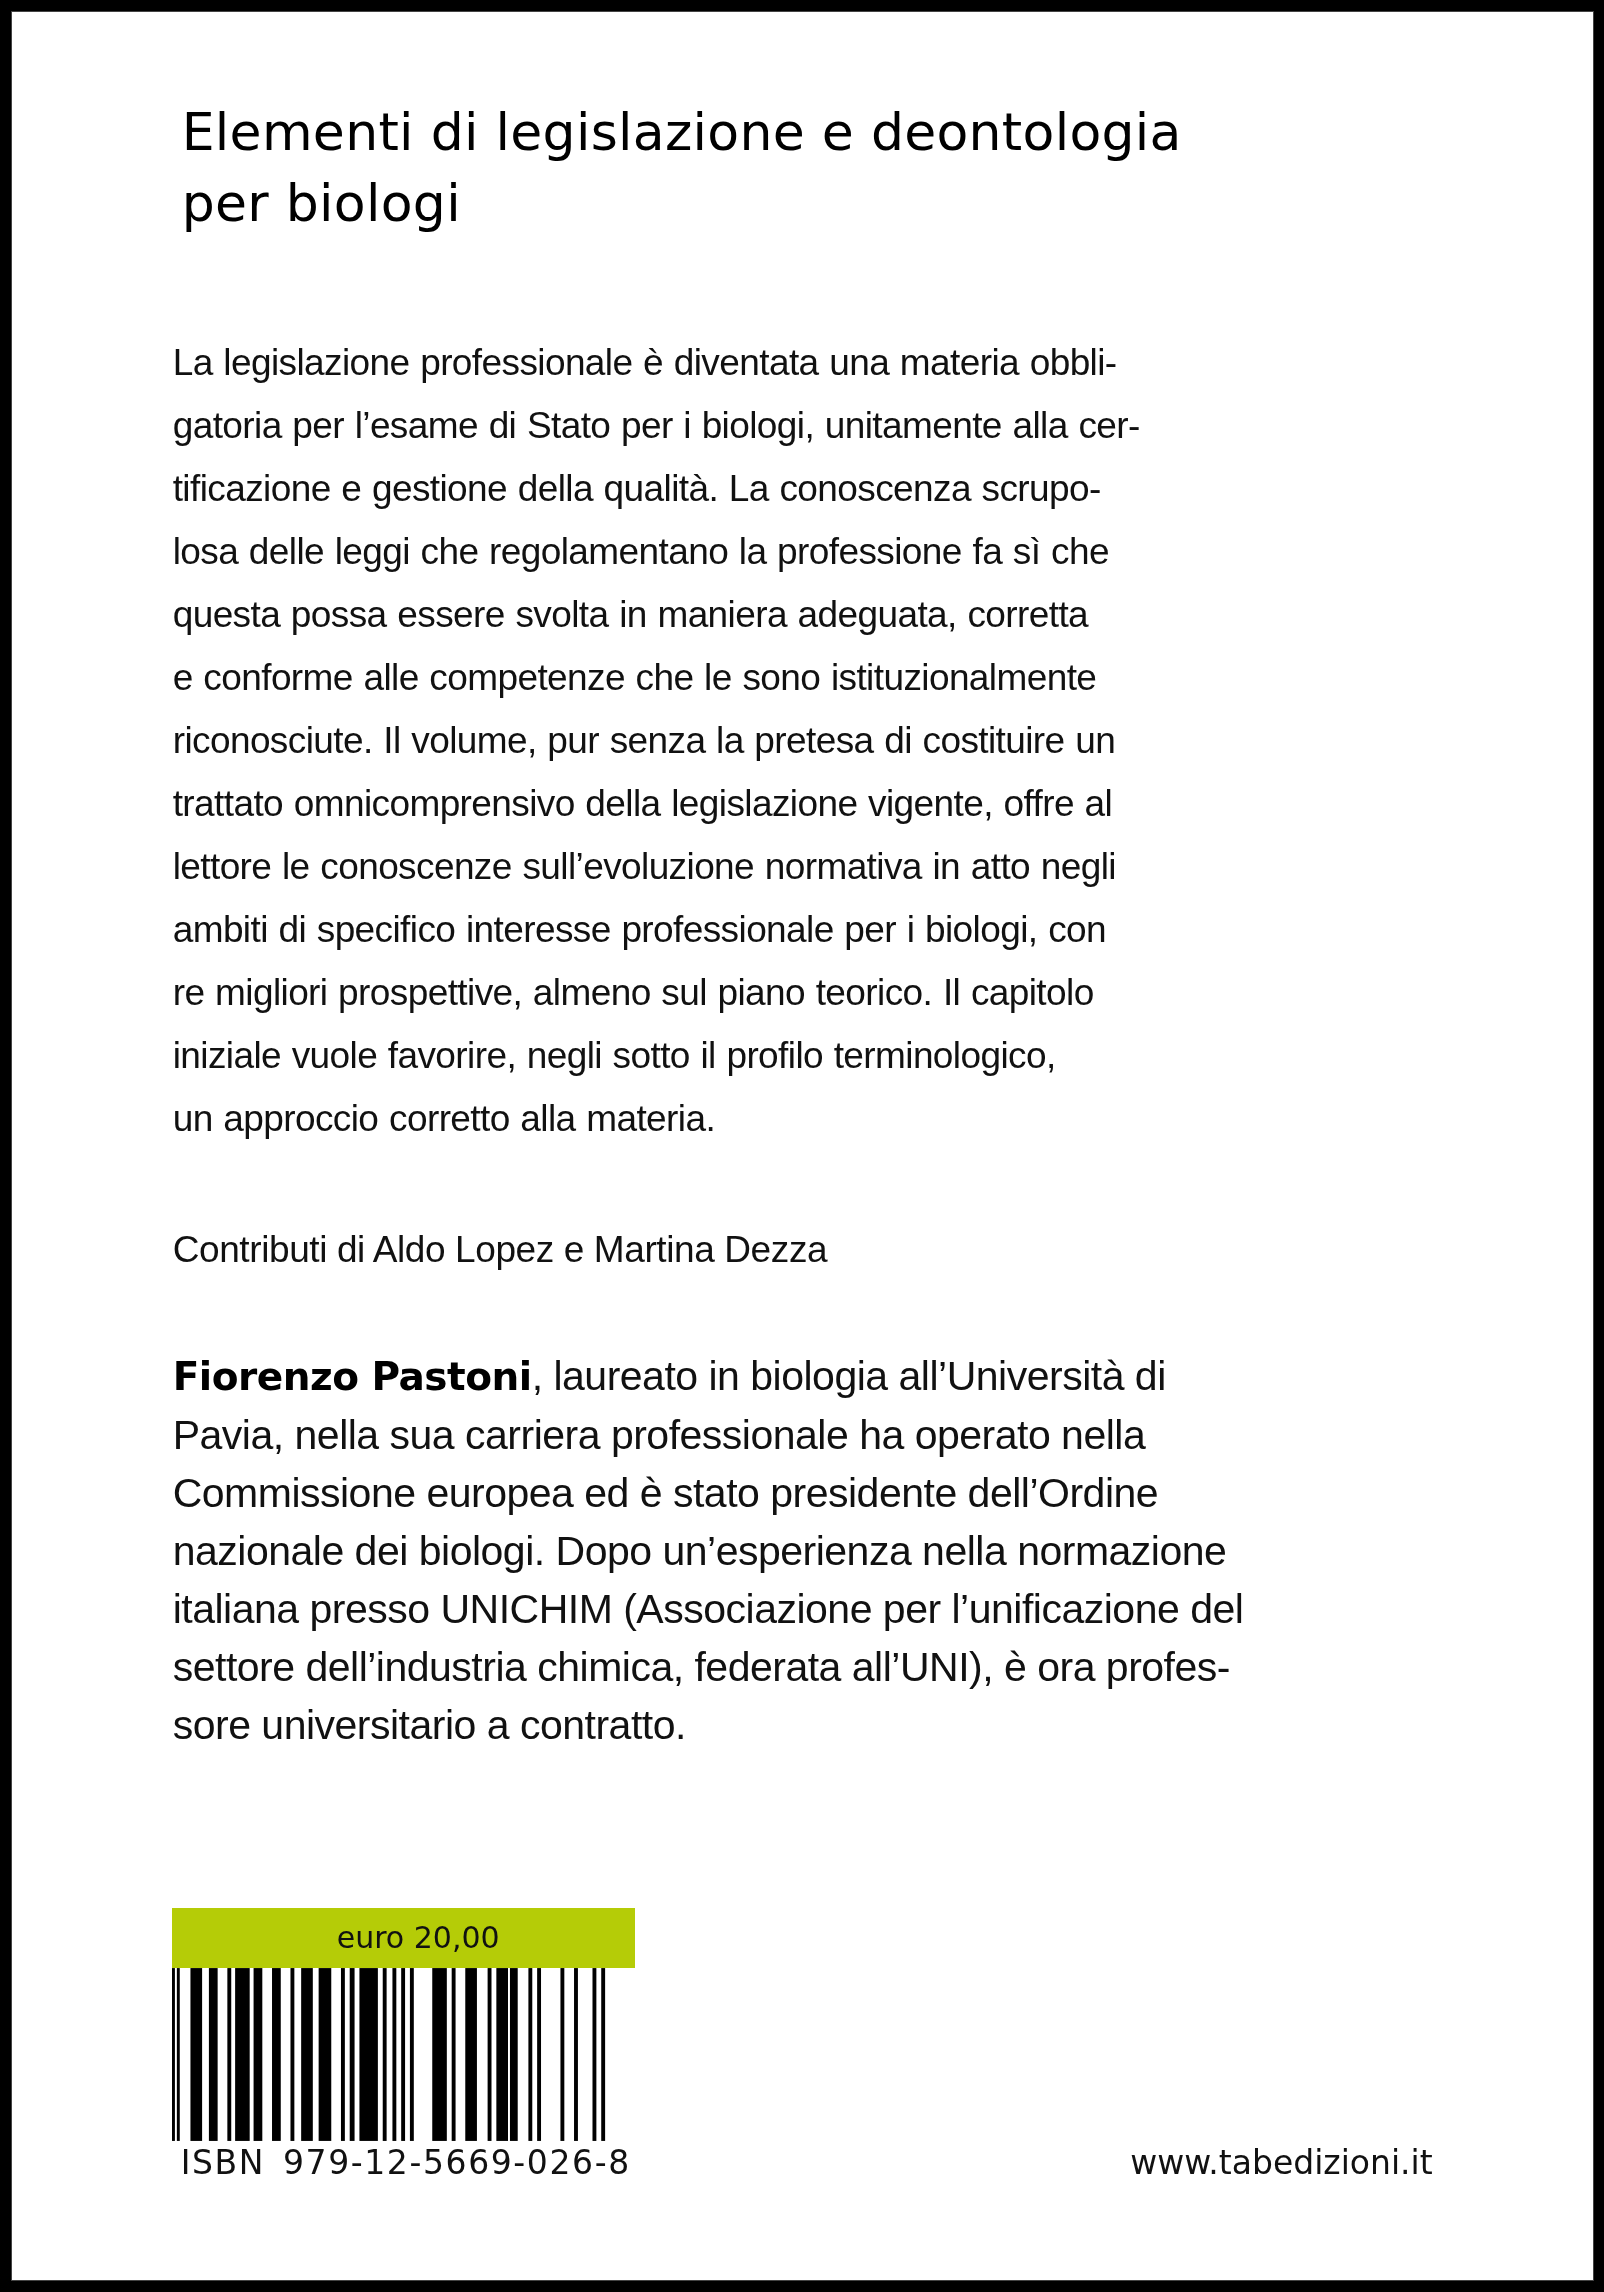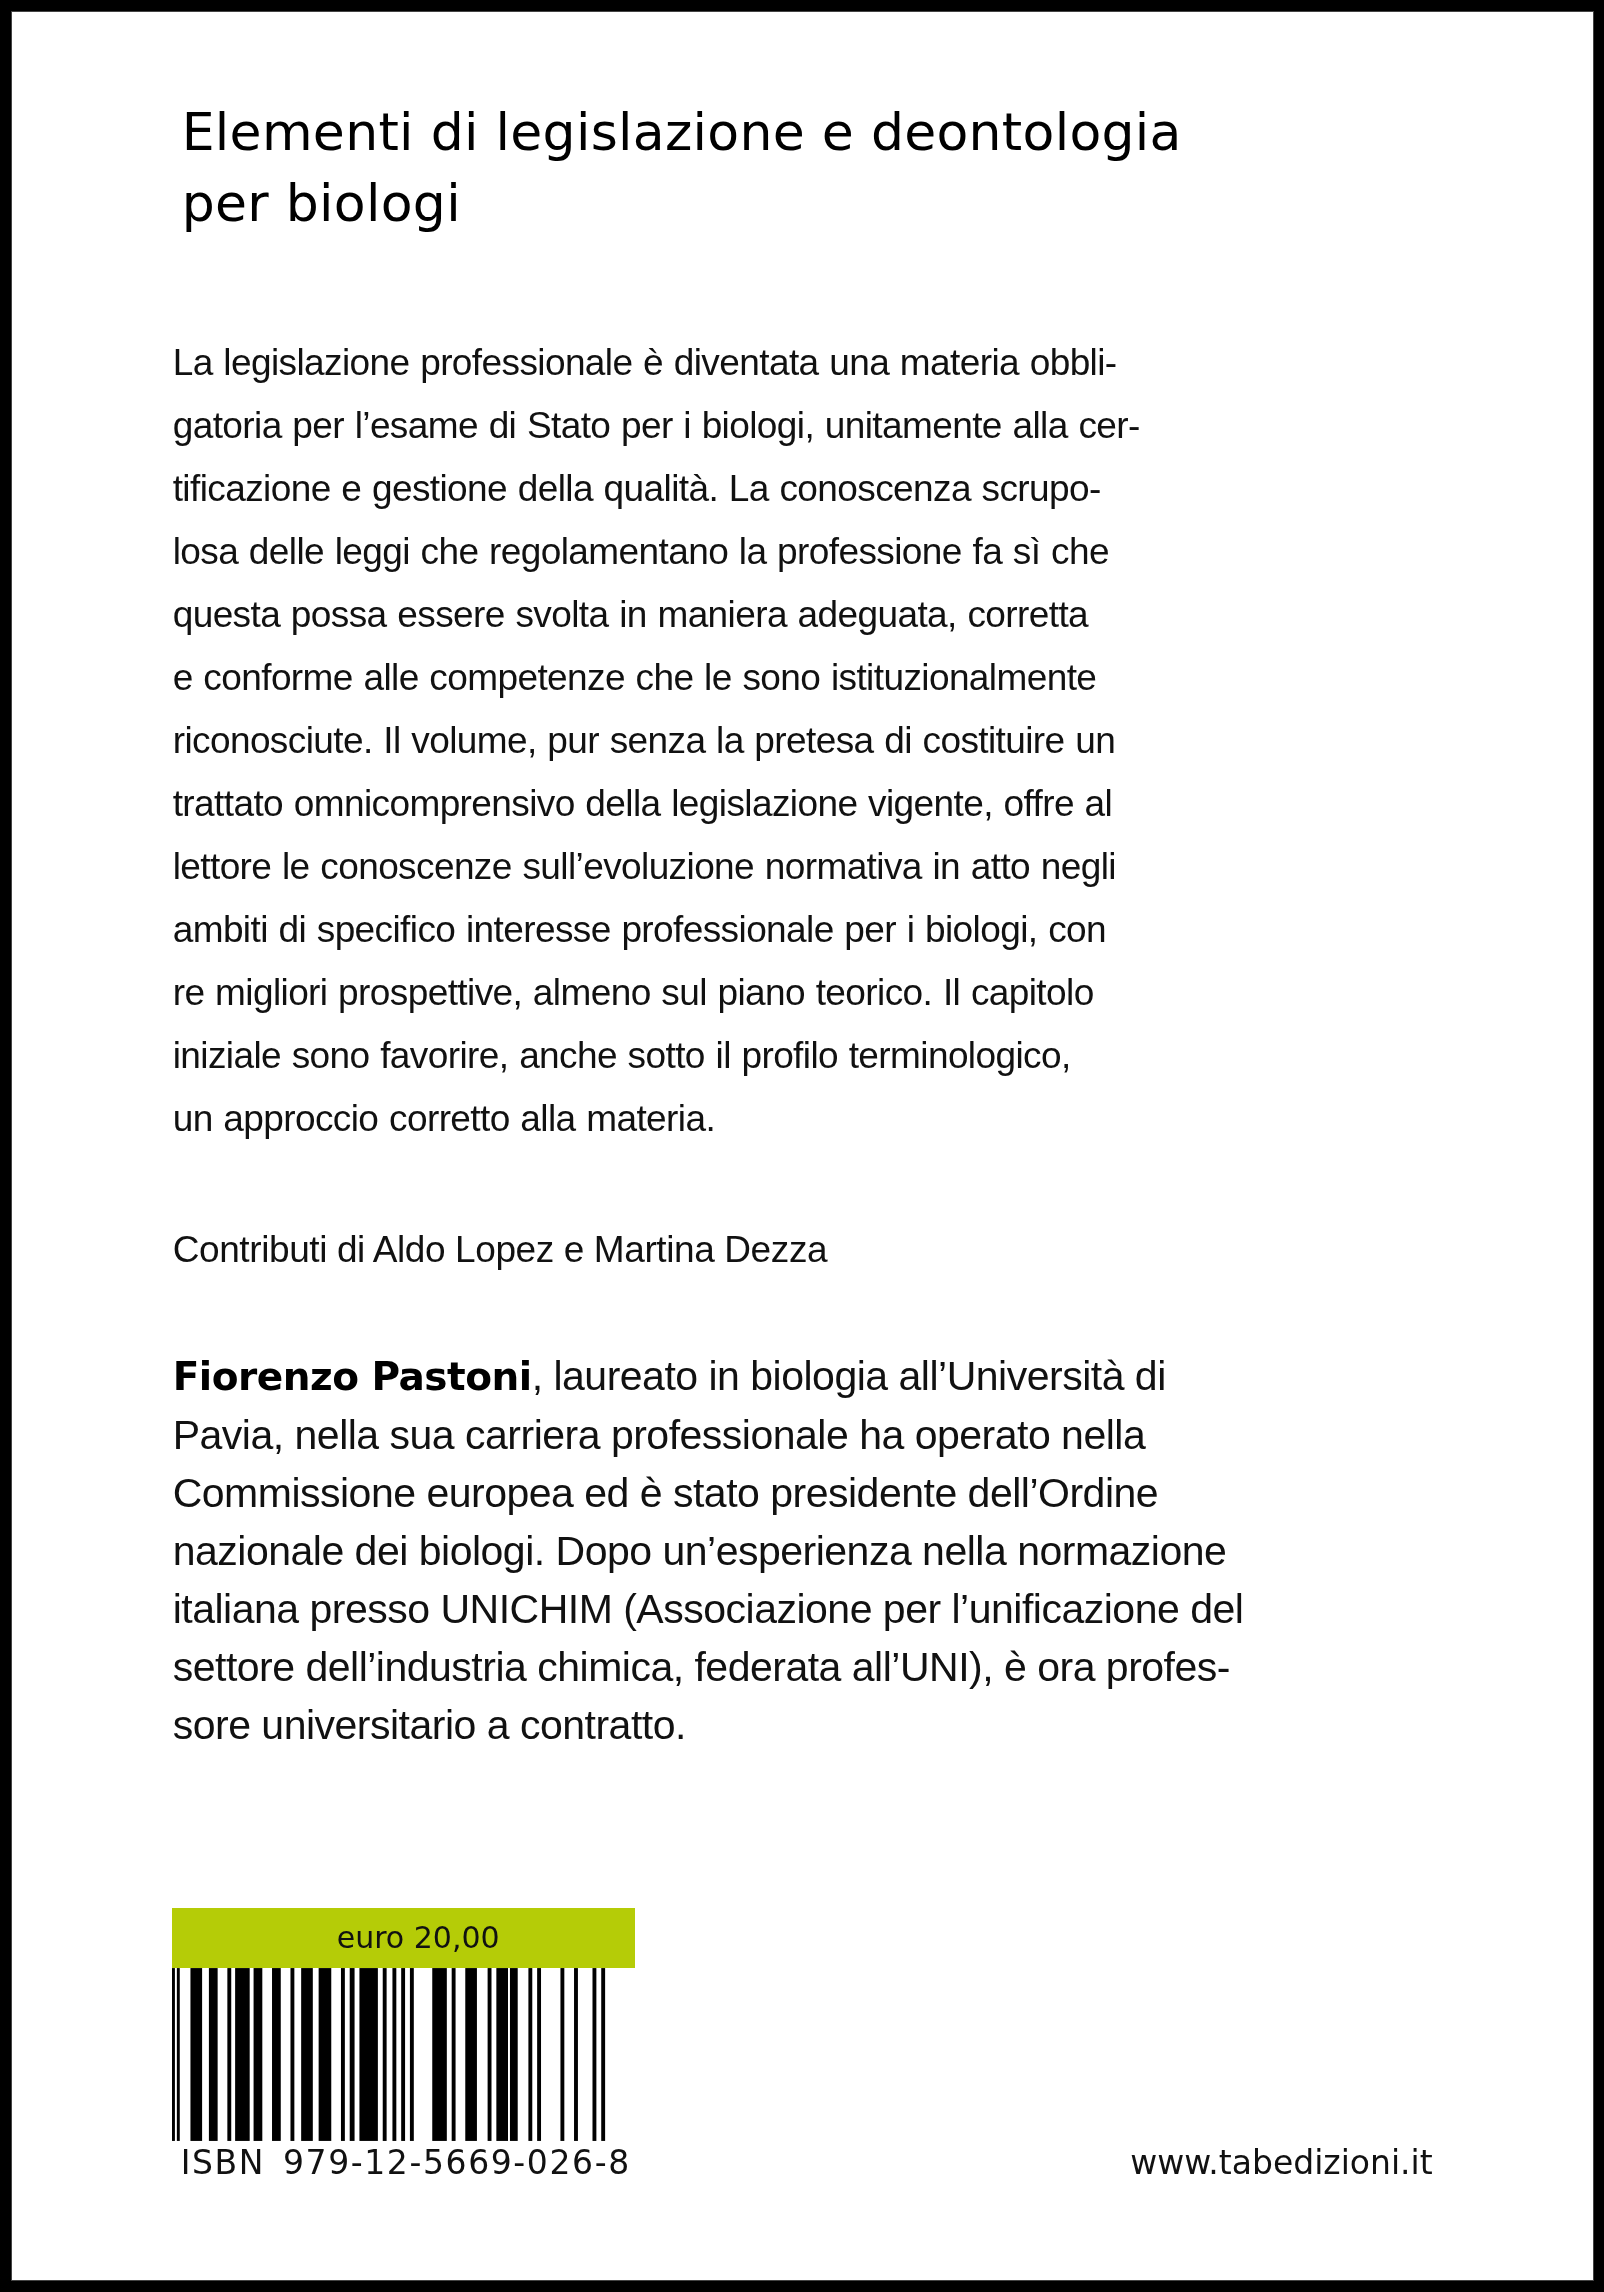--- a/index.html
+++ b/index.html
@@ -131,21 +131,21 @@
     <span class="line">gatoria per l’esame di Stato per i biologi, unitamente alla cer-</span>
     <span class="line">tificazione e gestione della qualità. La conoscenza scrupo-</span>
     <span class="line">losa delle leggi che regolamentano la professione fa sì che</span>
     <span class="line">questa possa essere svolta in maniera adeguata, corretta</span>
     <span class="line">e conforme alle competenze che le sono istituzionalmente</span>
     <span class="line">riconosciute. Il volume, pur senza la pretesa di costituire un</span>
     <span class="line">trattato omnicomprensivo della legislazione vigente, offre al</span>
     <span class="line">lettore le conoscenze sull’evoluzione normativa in atto negli</span>
     <span class="line">ambiti di specifico interesse professionale per i biologi, con</span>
     <span class="line">re migliori prospettive, almeno sul piano teorico. Il capitolo</span>
-    <span class="line">iniziale sono favorire, anche sotto il profilo terminologico,</span>
+    <span class="line">iniziale vuole favorire, negli sotto il profilo terminologico,</span>
     <span class="line">un approccio corretto alla materia.</span>
   </p>
 
   <p class="body-block contrib">Contributi di Aldo Lopez e Martina Dezza</p>
 
   <p class="body-block bio">
     <span class="line"><span class="author-name">Fiorenzo Pastoni</span><span>, laureato in biologia all’Università di</span></span>
     <span class="line">Pavia, nella sua carriera professionale ha operato nella</span>
     <span class="line">Commissione europea ed è stato presidente dell’Ordine</span>
     <span class="line">nazionale dei biologi. Dopo un’esperienza nella normazione</span>

